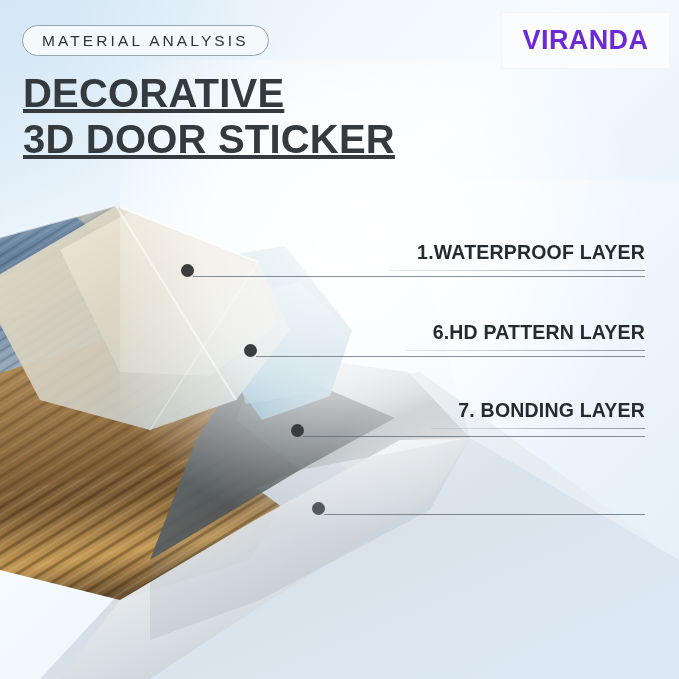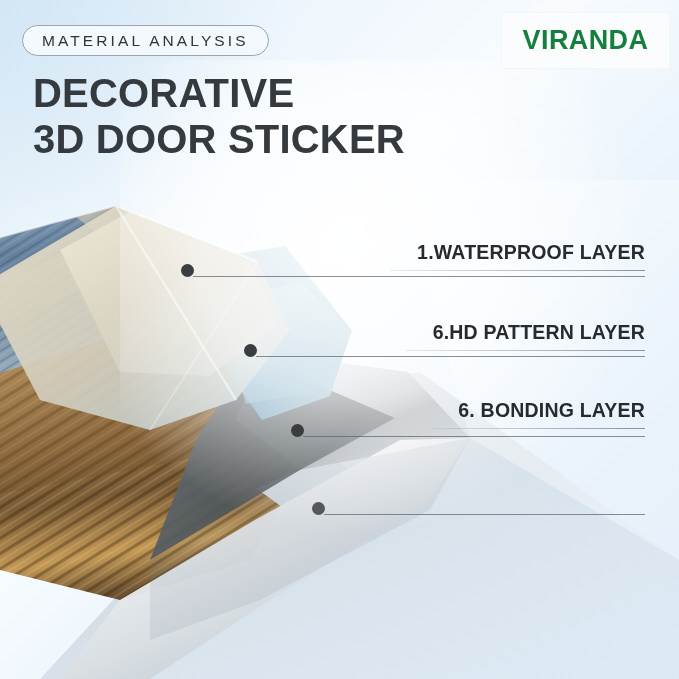--- a/index.html
+++ b/index.html
@@ -45,43 +45,44 @@
   }
   .badge span {
     font-size: 15.5px;
     letter-spacing: 3.1px;
     color: #2f3438;
     font-weight: 400;
     white-space: nowrap;
   }
   .title {
     position: absolute;
-    left: 33px;
+    left: 23px;
     color: #343a3d;
     font-weight: 700;
     letter-spacing: 0.2px;
     white-space: nowrap;
+    text-decoration: underline;
   }
   #title-line1 { top: 71px; font-size: 40px; }
   #title-line2 { top: 117px; font-size: 40px; }
 
   .logo-box {
     position: absolute;
     left: 502px; top: 13px;
     width: 167px; height: 55px;
     background: #fbfcfd;
     display: flex;
     align-items: center;
     justify-content: center;
     box-shadow: 0 0 0 1px rgba(240,245,250,0.9);
   }
   .logo-box span {
     font-size: 27px;
     font-weight: 700;
-    color: #15803d;
+    color: #6d28d9;
     letter-spacing: 0.4px;
   }
 
   
   .callout {
     position: absolute;
     right: 34px;
     text-align: right;
   }
   .callout .lbl {
@@ -300,20 +301,20 @@
 
   <div class="callout" id="callout-1">
     <span class="lbl">1.WATERPROOF LAYER</span>
     <span class="rule"></span>
   </div>
   <div class="callout" id="callout-2">
     <span class="lbl">6.HD PATTERN LAYER</span>
     <span class="rule"></span>
   </div>
   <div class="callout" id="callout-3">
-    <span class="lbl">6. BONDING LAYER</span>
+    <span class="lbl">7. BONDING LAYER</span>
     <span class="rule"></span>
   </div>
   <div class="callout" id="callout-4">
     <span class="rule"></span>
   </div>
 
 </div>
 
 </body></html>

